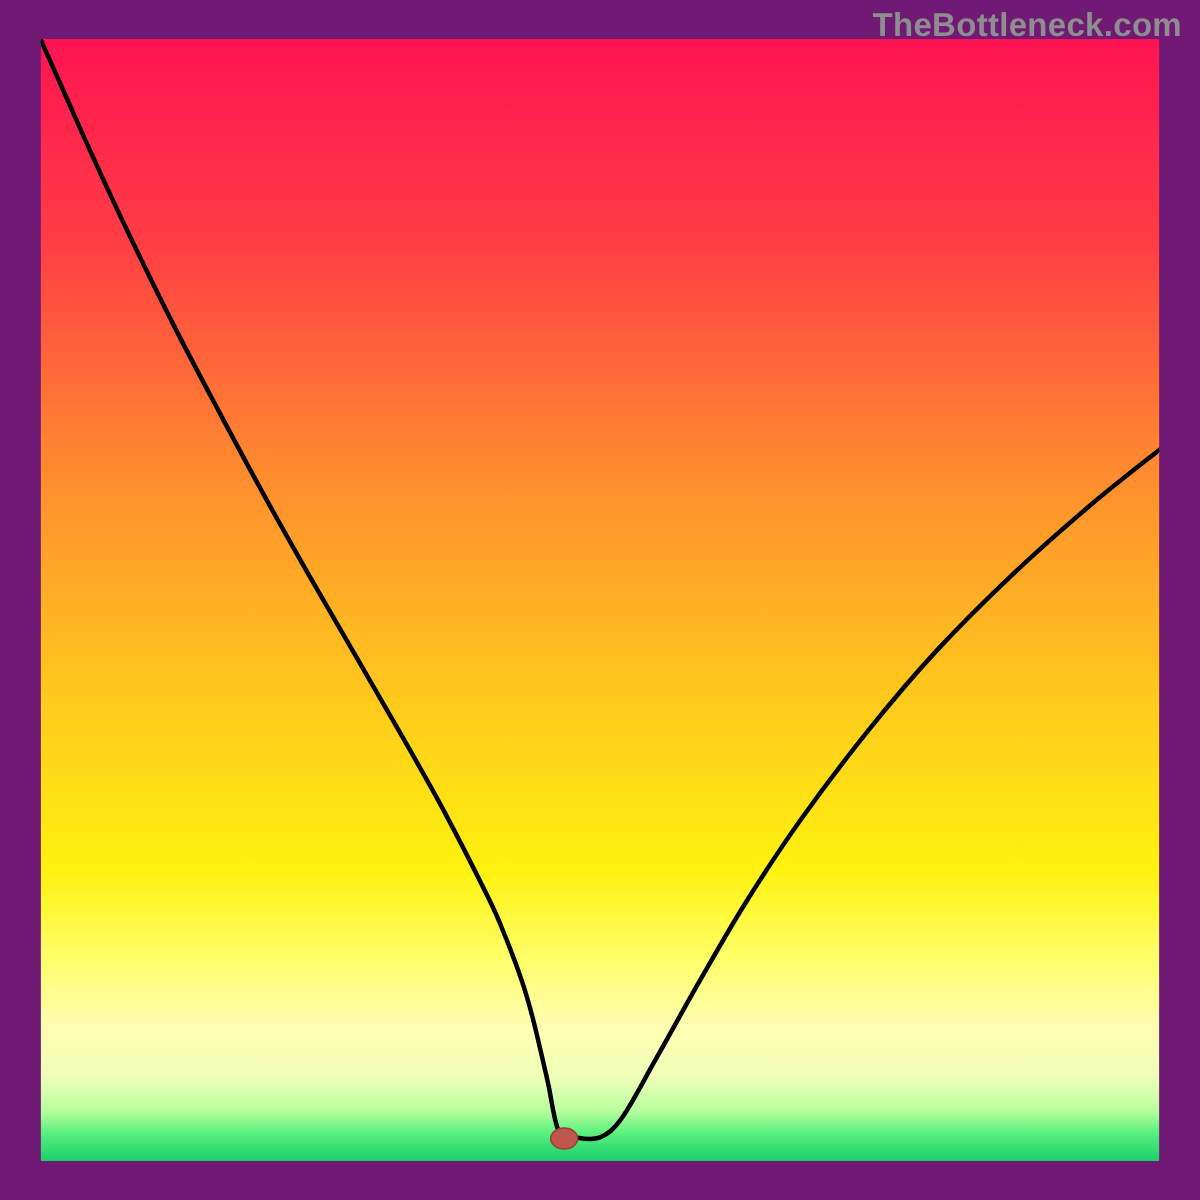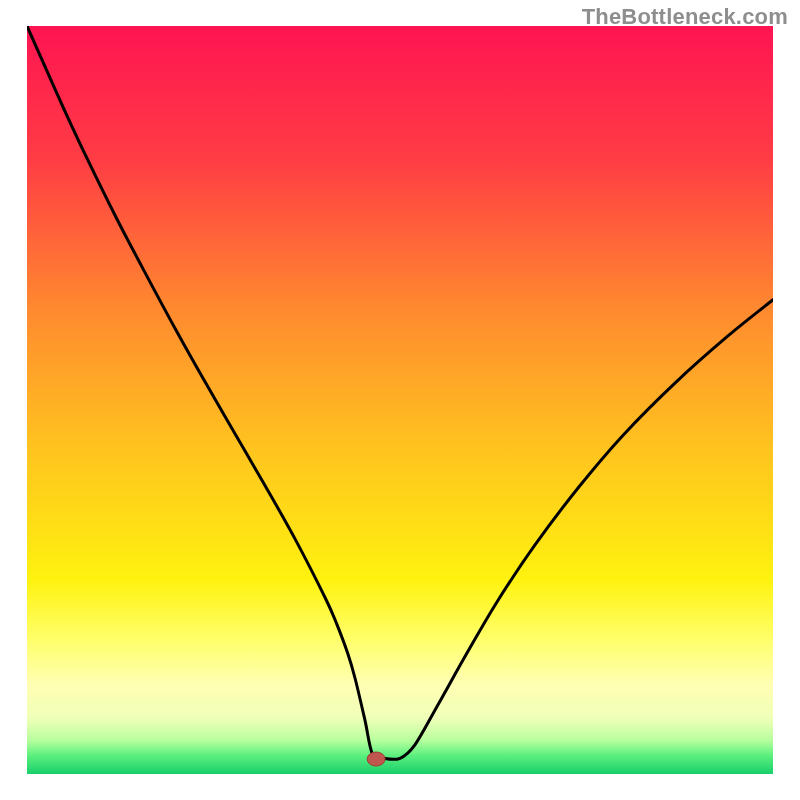--- a/index.html
+++ b/index.html
@@ -9,21 +9,21 @@
     height: 800px;
     background: #000;
     overflow: hidden;
   }
   .frame {
     position: absolute;
     left: 0;
     top: 0;
     width: 800px;
     height: 800px;
-    background: #ffffff;
+    background: #701a75;
   }
   .plot {
     position: absolute;
     left: 27px;
     top: 26px;
     width: 746px;
     height: 748px;
     overflow: hidden;
   }
   .watermark {

